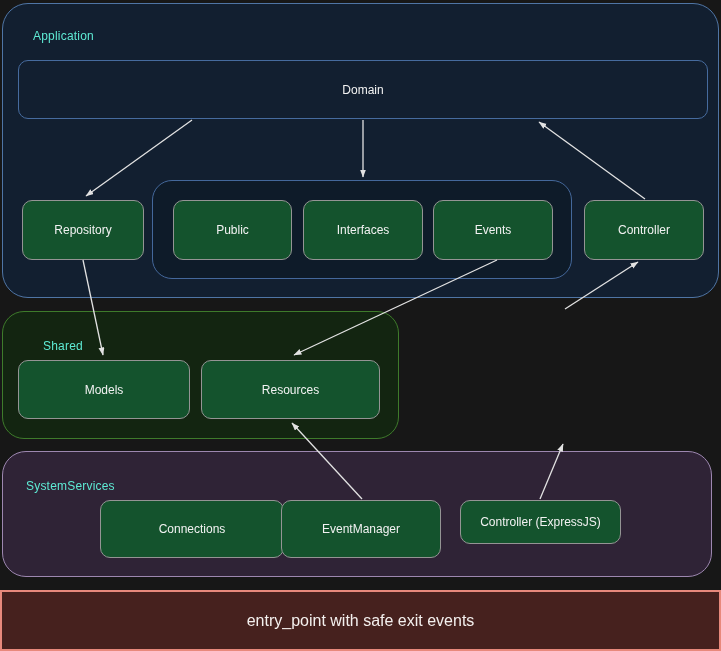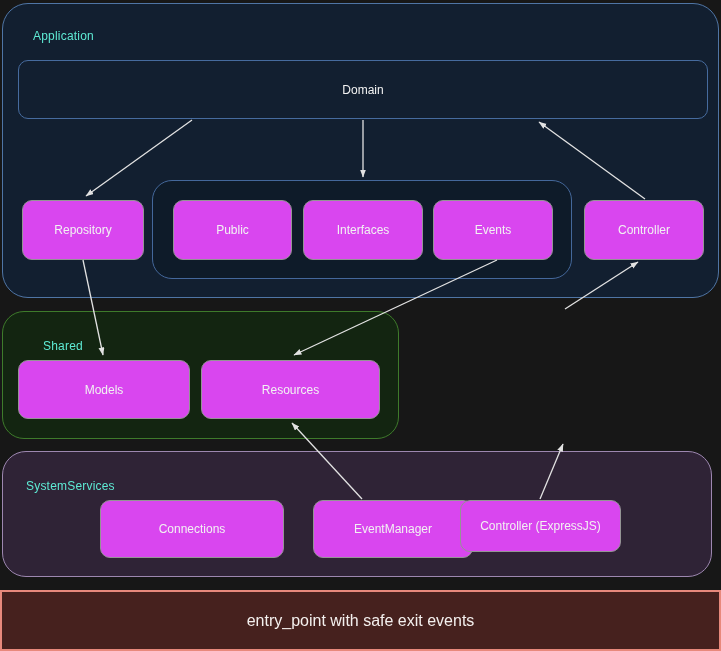--- a/index.html
+++ b/index.html
@@ -15,21 +15,21 @@
   .section-label {
     position: absolute;
     color: #5eead4;
     font-size: 12px;
     letter-spacing: 0.2px;
     white-space: nowrap;
   }
   .node {
     position: absolute;
     box-sizing: border-box;
-    background: #d946ef;
+    background: #14532d;
     border: 1px solid #949494;
     border-radius: 10px;
     display: flex;
     align-items: center;
     justify-content: center;
     color: #f2f2f2;
     font-size: 12px;
     text-align: center;
   }
   .app {
@@ -107,22 +107,22 @@
 
   <div class="container green" style="left:2px; top:311px; width:397px; height:128px;"></div>
   <span class="section-label" style="left:43px; top:339px;">Shared</span>
   <div class="node" style="left:18px; top:360px; width:172px; height:59px;">Models</div>
   <div class="node" style="left:201px; top:360px; width:179px; height:59px;">Resources</div>
 
 
   <div class="container purple" style="left:2px; top:451px; width:710px; height:126px;"></div>
   <span class="section-label" style="left:26px; top:479px;">SystemServices</span>
   <div class="node" style="left:100px; top:500px; width:184px; height:58px;">Connections</div>
-  <div class="node" style="left:281px; top:500px; width:160px; height:58px;margin-left:32px;">EventManager</div>
-  <div class="node" style="left:460px; top:500px; width:161px; height:52px;">Controller (ExpressJS)</div>
+  <div class="node" style="left:281px; top:500px; width:160px; height:58px;">EventManager</div>
+  <div class="node" style="left:460px; top:500px; width:161px; height:44px;">Controller (ExpressJS)</div>
 
   <div class="container entry" style="left:0px; top:590px; width:721px; height:61px;">entry_point with safe exit events</div>
 
   <svg id="arrow-layer" width="721" height="651">
     <defs>
       <marker id="ah" markerWidth="10" markerHeight="8" refX="7.5" refY="3" orient="auto" markerUnits="userSpaceOnUse">
         <path d="M0,0 L8,3 L0,6 Z" fill="#e2e2e2"></path>
       </marker>
     </defs>
   <line x1="192" y1="120" x2="86" y2="196" stroke="#e2e2e2" stroke-width="1.3" marker-end="url(#ah)"></line>

